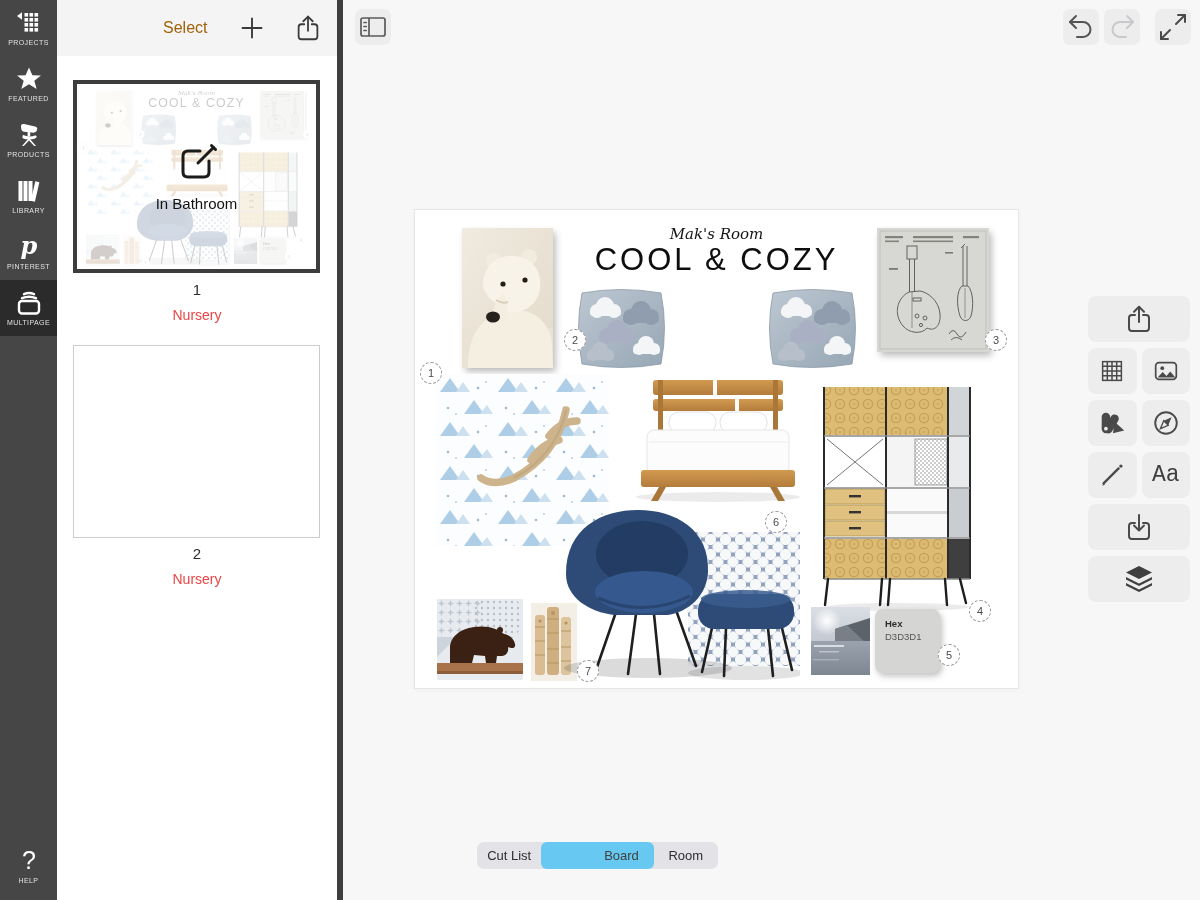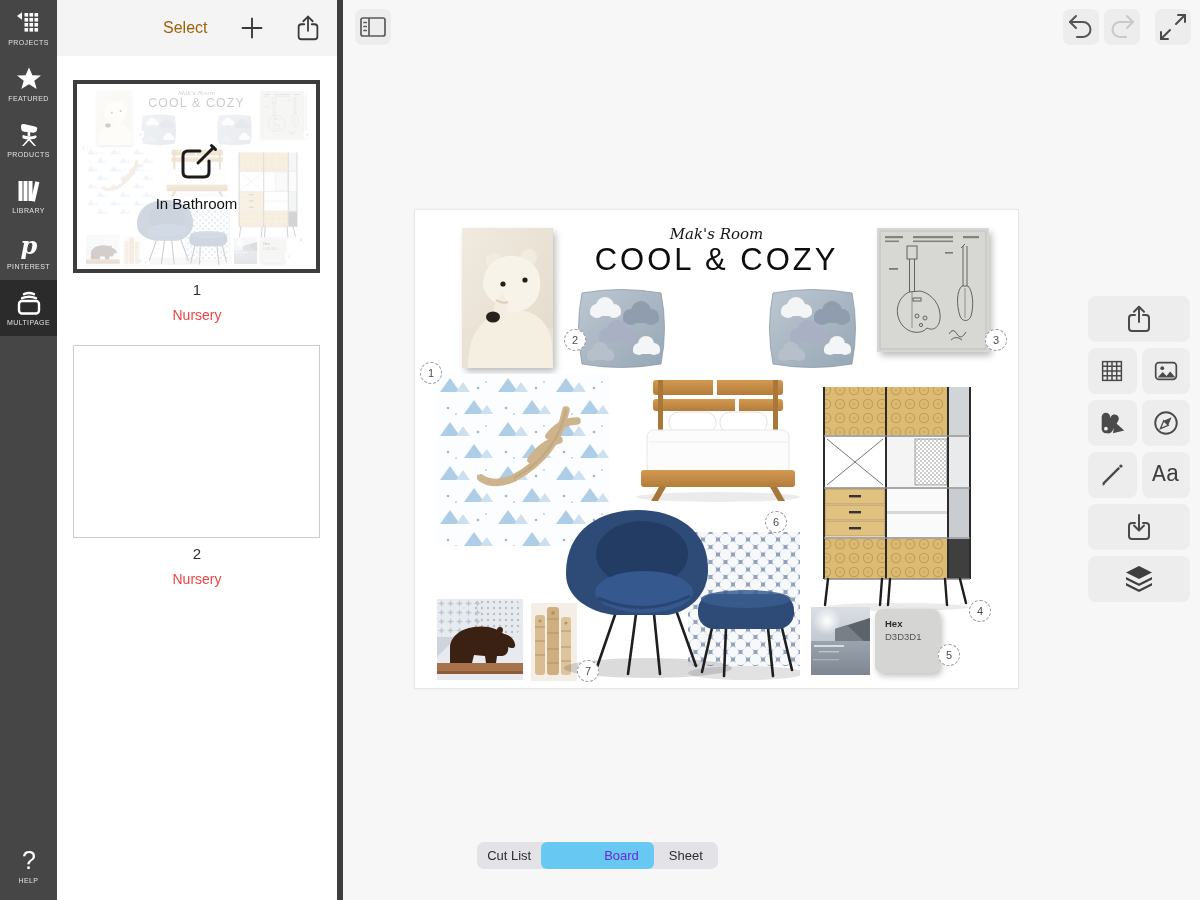--- a/index.html
+++ b/index.html
@@ -68,21 +68,21 @@
   .hex-swatch { background:#d5d5d3; border-radius:8px; box-shadow:2px 3px 6px rgba(0,0,0,.25);
                 padding:9px 0 0 10px; box-sizing:border-box; }
   .hex-label { font-size:9.5px; font-weight:bold; color:#2d2d2d; }
   .hex-value { font-size:9.5px; color:#555; margin-top:2px; }
 
   
   .segmented { position:absolute; left:134px; top:842px; width:241px; height:27px; background:#e2e2e7;
                border-radius:7px; display:flex; align-items:center; }
   .seg { width:80.3px; height:27px; display:flex; align-items:center; justify-content:center;
          font-size:13px; color:#2d2d2d; cursor:pointer; border-radius:6px; }
-  .seg.active { background:#67c9f2; color:#6d28d9;padding-left:48px; }
+  .seg.active { background:#67c9f2; color:#404040;padding-left:48px; }
 </style>
 </head>
 <body>
 
 <div class="stage">
 
   <nav class="rail">
     <div class="rail-item">
       <svg width="26" height="26" viewBox="0 0 26 26">
           <g fill="#fff">
@@ -995,16 +995,16 @@
                 <path d="M3,20 L16,26.5 L29,20 L29,22.5 L16,29 L3,22.5 Z"></path>
               </g>
             </svg>
       </div>
         </div>
     </div>
 
     <div class="segmented">
       <div class="seg">Cut List</div>
       <div class="seg active">Board</div>
-      <div class="seg">Sheet</div>
+      <div class="seg">Room</div>
     </div>
   </section>
 </div>
 
 </body></html>

